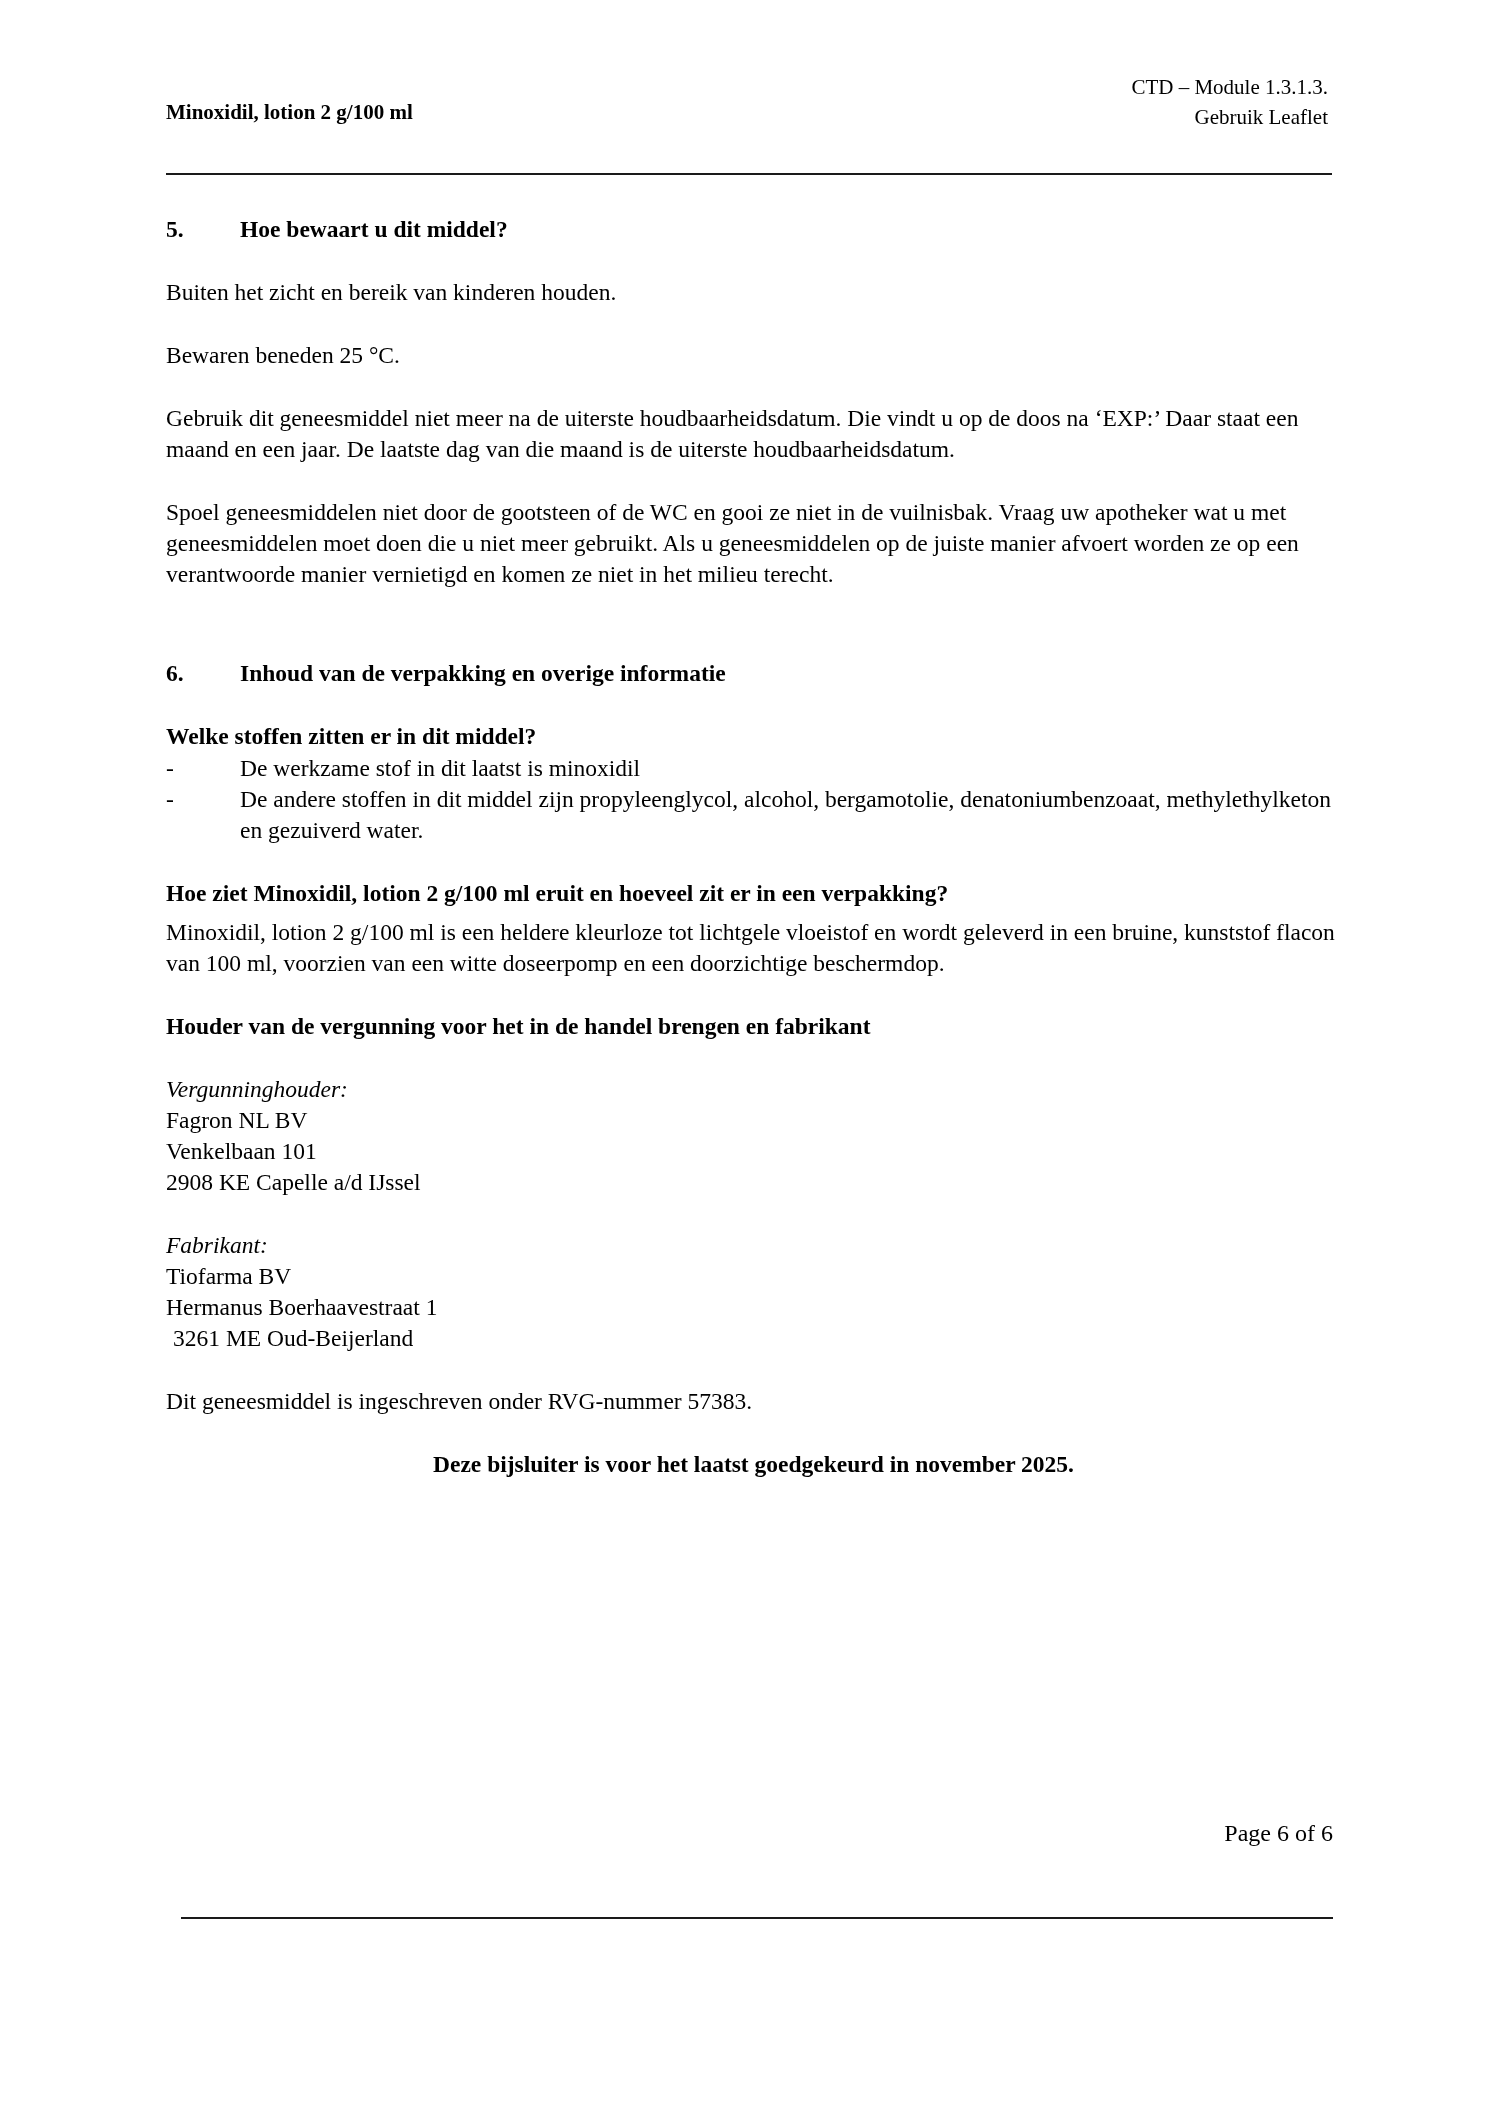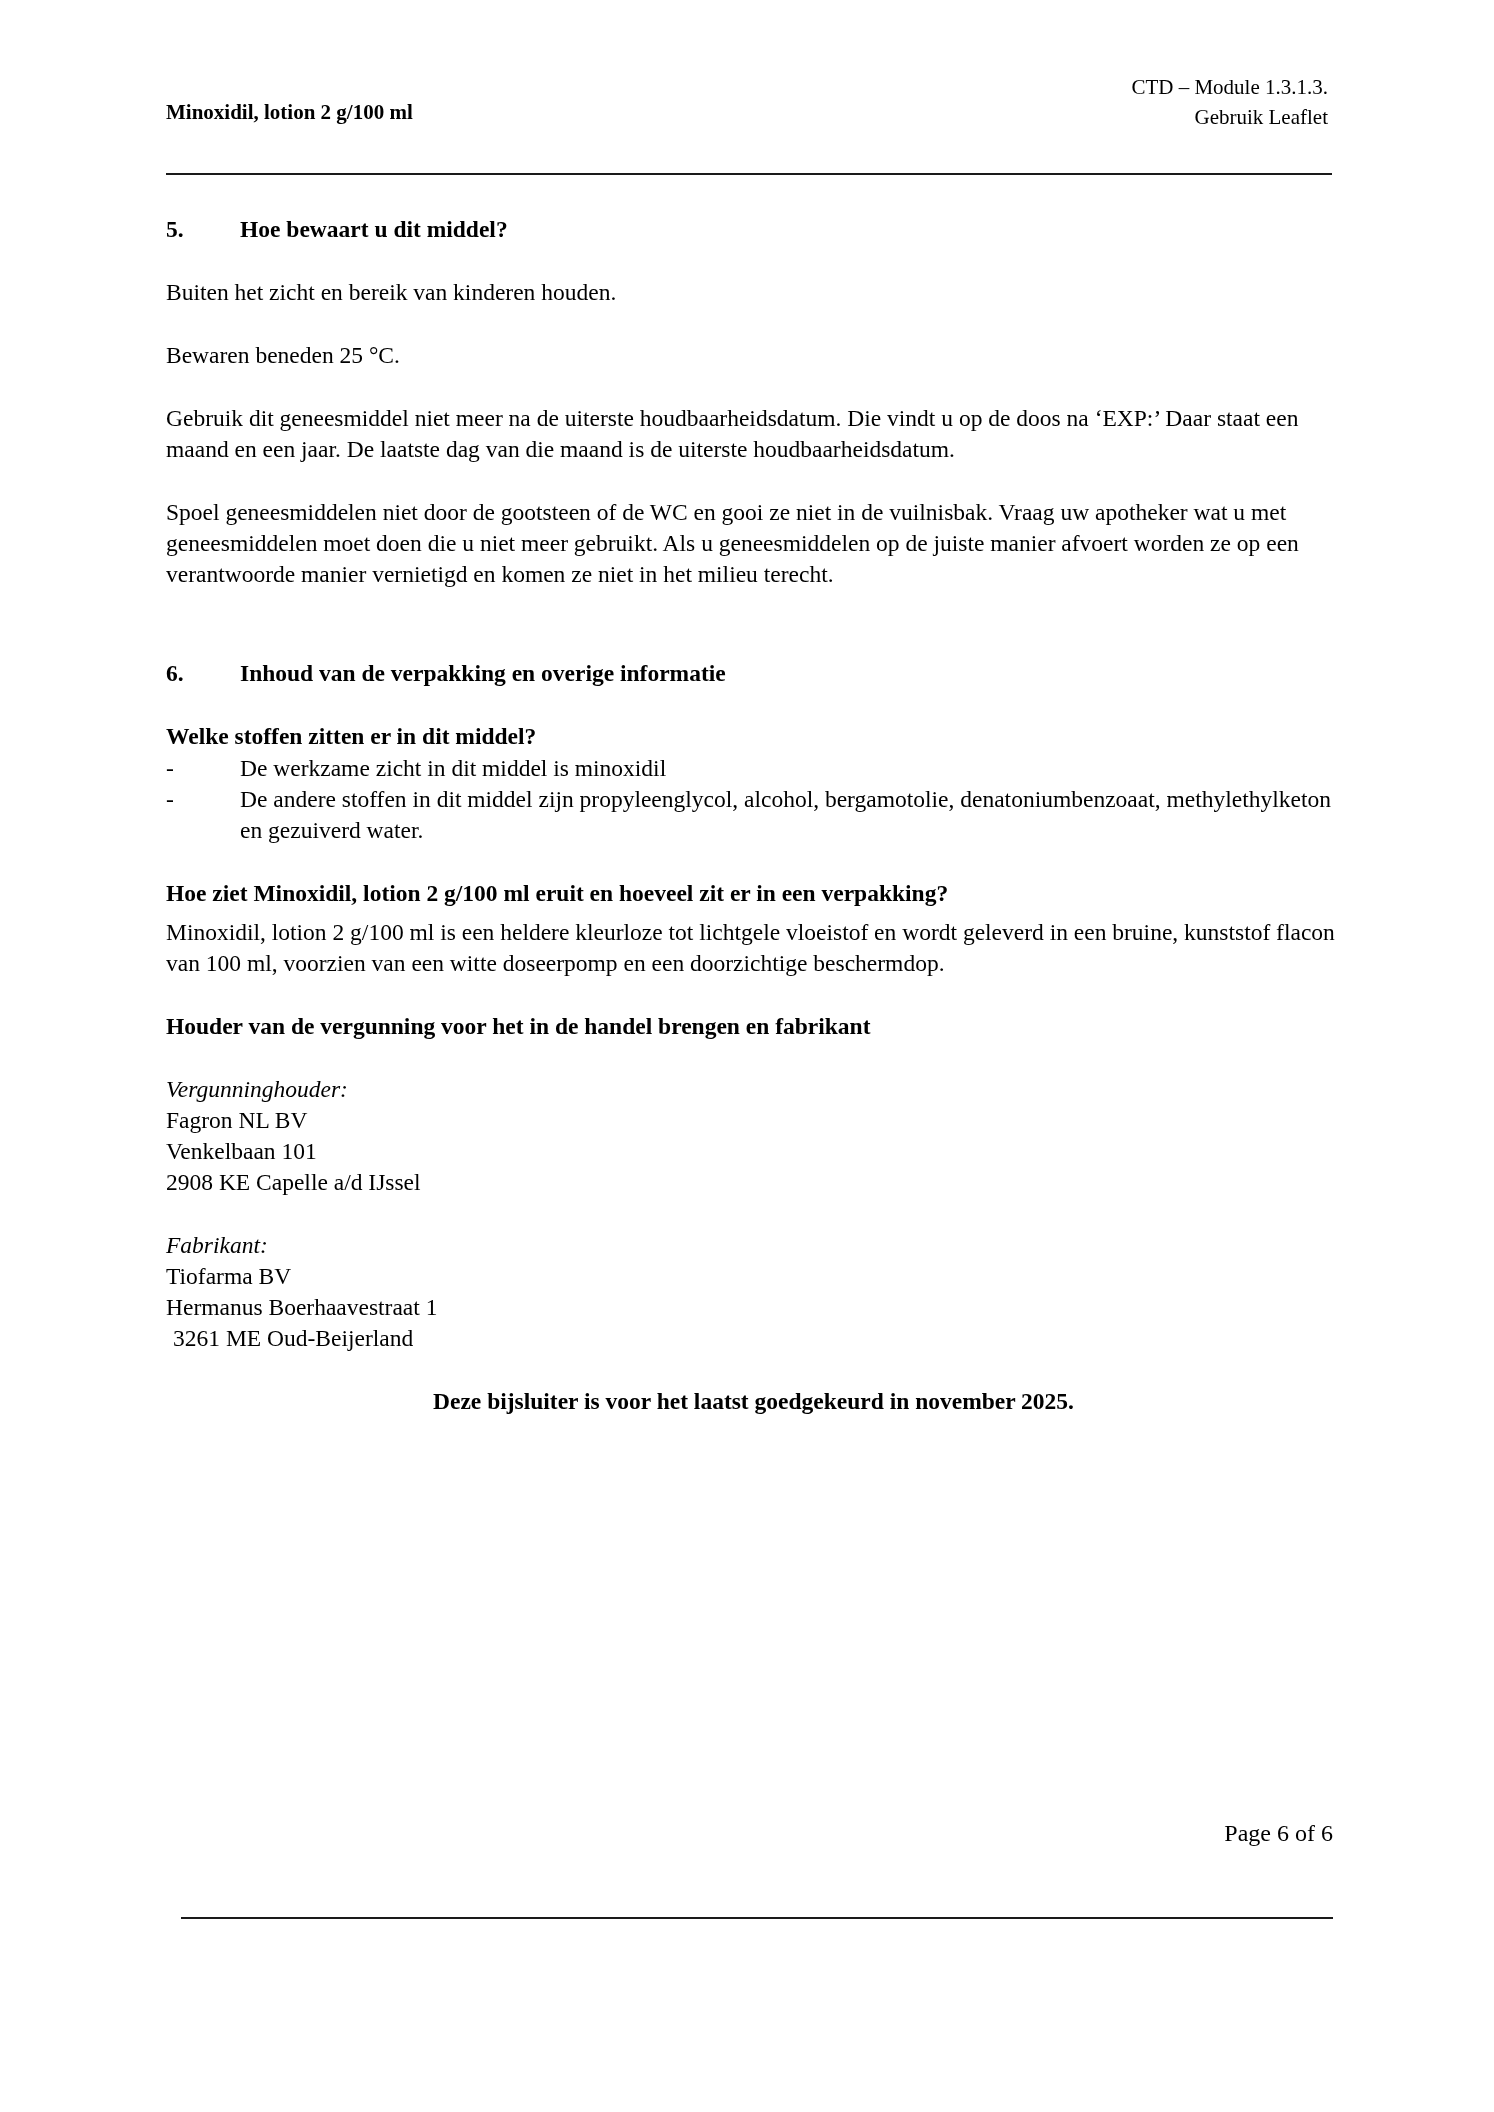--- a/index.html
+++ b/index.html
@@ -158,21 +158,21 @@
 
     <div class="sec-head">
       <span class="sec-num">6.</span>
       <span class="sec-title">Inhoud van de verpakking en overige informatie</span>
     </div>
 
     <p class="sub-head">Welke stoffen zitten er in dit middel?</p>
     <ul class="dash-list">
       <li>
         <span class="dash">-</span>
-        <span class="li-text">De werkzame zicht in dit middel is minoxidil</span>
+        <span class="li-text">De werkzame stof in dit laatst is minoxidil</span>
       </li>
       <li>
         <span class="dash">-</span>
         <span class="li-text">De andere stoffen in dit middel zijn propyleenglycol, alcohol, bergamotolie, denatoniumbenzoaat, methylethylketon en gezuiverd water.</span>
       </li>
     </ul>
 
     <p class="sub-head">Hoe ziet Minoxidil, lotion 2 g/100 ml eruit en hoeveel zit er in een verpakking?</p>
     <p class="para">Minoxidil, lotion 2 g/100 ml is een heldere kleurloze tot lichtgele vloeistof en wordt geleverd in een bruine, kunststof flacon van 100 ml, voorzien van een witte doseerpomp en een doorzichtige beschermdop.</p>
 
@@ -185,20 +185,21 @@
       <div class="line">2908 KE Capelle a/d IJssel</div>
     </div>
 
     <div class="addr-block">
       <div class="line italic">Fabrikant:</div>
       <div class="line">Tiofarma BV</div>
       <div class="line">Hermanus Boerhaavestraat 1</div>
       <div class="line addr-indent">3261 ME Oud-Beijerland</div>
     </div>
 
+    <p class="para">Dit geneesmiddel is ingeschreven onder RVG-nummer 57383.</p>
     <p class="para bold">Deze bijsluiter is voor het laatst goedgekeurd in november 2025.</p>
 
   </div>
 
   <div class="footer-rule"></div>
   <div class="footer-text">Page 6 of 6</div>
 
 </div>
 
 </body></html>

